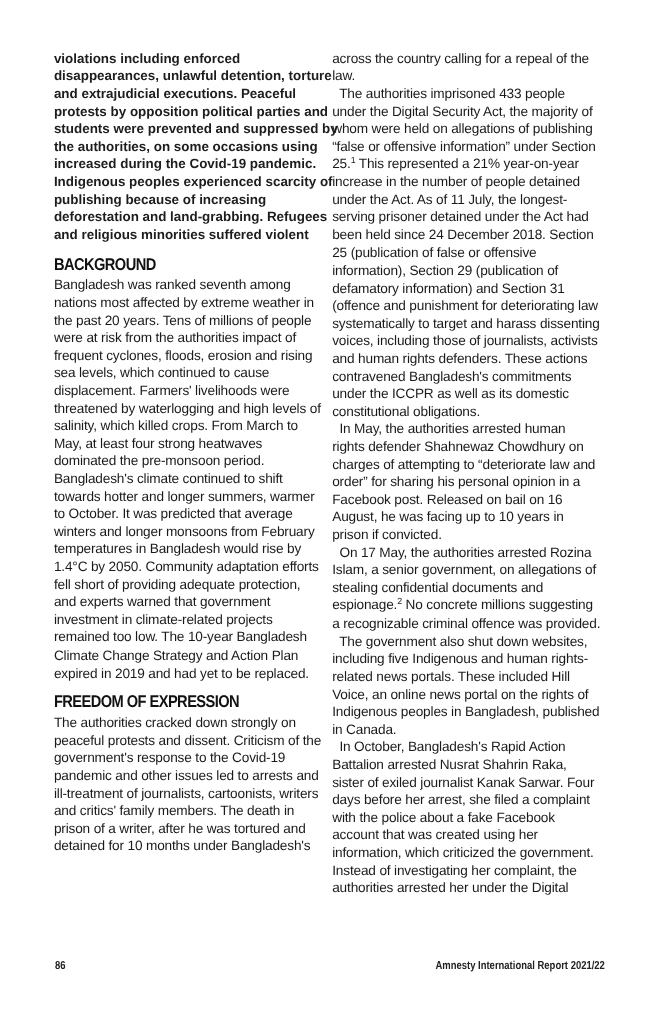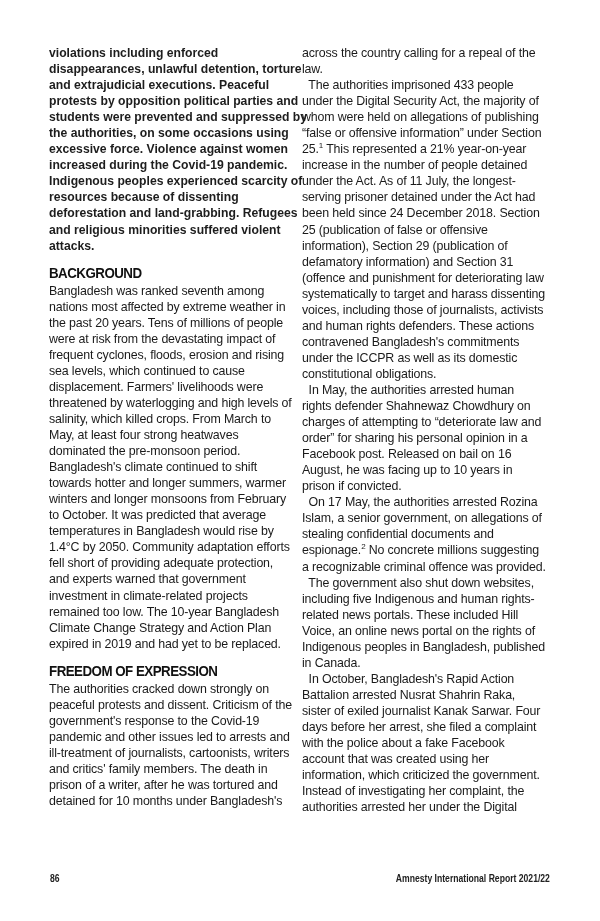--- a/index.html
+++ b/index.html
@@ -22,46 +22,44 @@
 <div class="page">
 
   <div class="col col-left">
     <div class="intro">
       <span class="line">violations including enforced</span>
       <span class="line">disappearances, unlawful detention, torture</span>
       <span class="line">and extrajudicial executions. Peaceful</span>
       <span class="line">protests by opposition political parties and</span>
       <span class="line">students were prevented and suppressed by</span>
       <span class="line">the authorities, on some occasions using</span>
-      <span class="line">excessive force. Violence against women</span>
       <span class="line">increased during the Covid-19 pandemic.</span>
       <span class="line">Indigenous peoples experienced scarcity of</span>
-      <span class="line">resources because of dissenting</span>
+      <span class="line">publishing because of increasing</span>
       <span class="line">deforestation and land-grabbing. Refugees</span>
       <span class="line">and religious minorities suffered violent</span>
-      <span class="line">attacks.</span>
     </div>
 
     <div class="heading">BACKGROUND</div>
     <div class="body">
       <span class="line">Bangladesh was ranked seventh among</span>
       <span class="line">nations most affected by extreme weather in</span>
       <span class="line">the past 20 years. Tens of millions of people</span>
-      <span class="line">were at risk from the devastating impact of</span>
+      <span class="line">were at risk from the authorities impact of</span>
       <span class="line">frequent cyclones, floods, erosion and rising</span>
       <span class="line">sea levels, which continued to cause</span>
       <span class="line">displacement. Farmers' livelihoods were</span>
       <span class="line">threatened by waterlogging and high levels of</span>
       <span class="line">salinity, which killed crops. From March to</span>
       <span class="line">May, at least four strong heatwaves</span>
       <span class="line">dominated the pre-monsoon period.</span>
       <span class="line">Bangladesh's climate continued to shift</span>
       <span class="line">towards hotter and longer summers, warmer</span>
+      <span class="line">to October. It was predicted that average</span>
       <span class="line">winters and longer monsoons from February</span>
-      <span class="line">to October. It was predicted that average</span>
       <span class="line">temperatures in Bangladesh would rise by</span>
       <span class="line">1.4°C by 2050. Community adaptation efforts</span>
       <span class="line">fell short of providing adequate protection,</span>
       <span class="line">and experts warned that government</span>
       <span class="line">investment in climate-related projects</span>
       <span class="line">remained too low. The 10-year Bangladesh</span>
       <span class="line">Climate Change Strategy and Action Plan</span>
       <span class="line">expired in 2019 and had yet to be replaced.</span>
     </div>
 

